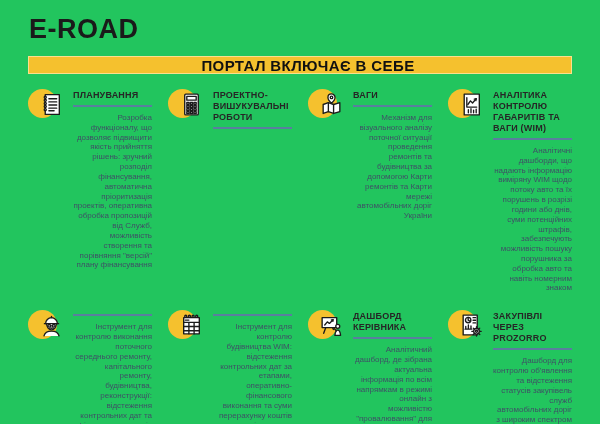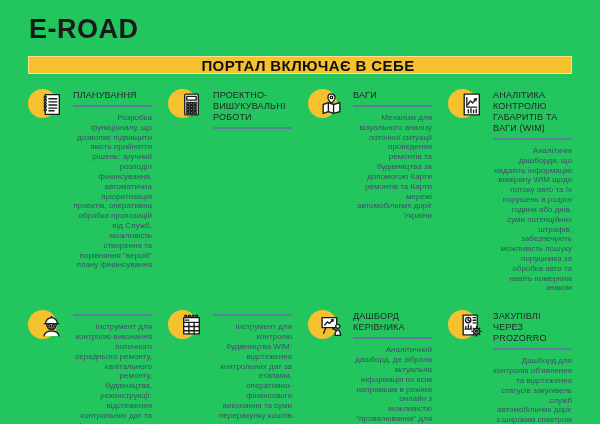--- a/index.html
+++ b/index.html
@@ -21,21 +21,21 @@
     margin-top:15px;display:grid;grid-template-columns:repeat(4,1fr);
     column-gap:16px;row-gap:17px;
   }
   .card{display:flex;gap:7px;}
   .icon-wrap{position:relative;width:38px;height:38px;flex-shrink:0;}
   .circle{position:absolute;left:0;top:0;width:29px;height:29px;border-radius:50%;background:#F5C12E;}
   .icon{position:absolute;left:11px;top:3px;width:25px;height:25px;}
   .icon svg{width:25px;height:25px;display:block;}
   .content{flex:1;min-width:0;}
   .title{
-    margin:1px 0 0 0;font-size:9px;font-weight:normal;color:#262626;
+    margin:1px 0 0 0;font-size:9px;font-weight:bold;color:#262626;
     line-height:1.22;letter-spacing:.2px;
   }
   .rule{height:2px;background:#5A7E9E;margin:4px 0 6px 0;}
   .desc{margin:0;font-size:8px;color:#3F5166;line-height:1.23;text-align:right;}
   .card:nth-child(9) .desc{max-width:252px;}
 </style>
 </head>
 <body>
 
 <div class="page">

